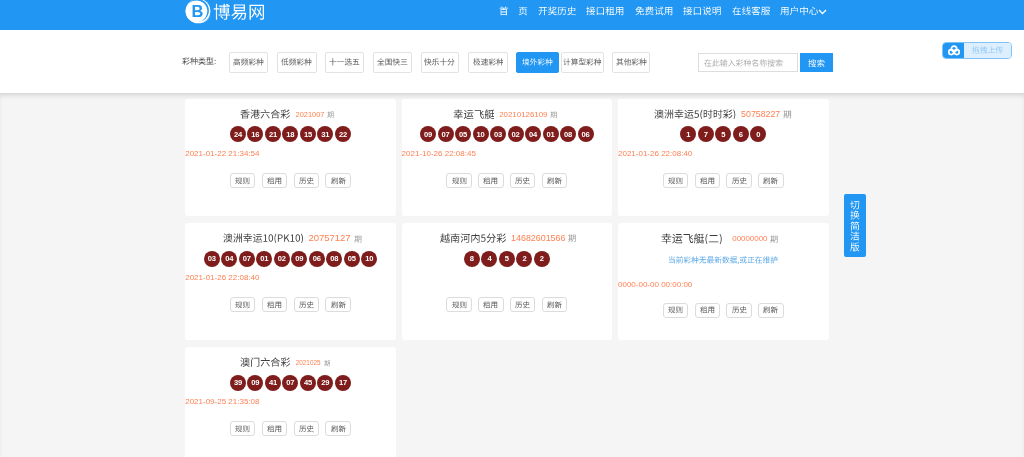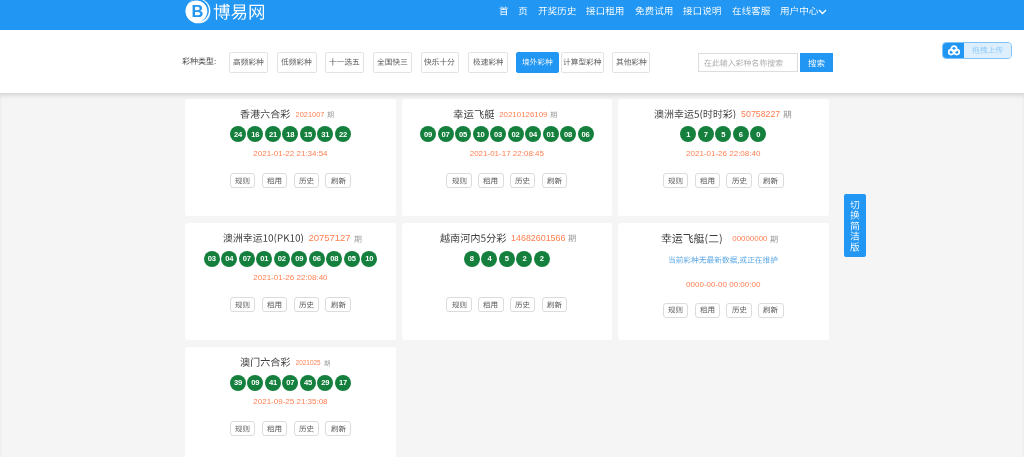--- a/index.html
+++ b/index.html
@@ -9,22 +9,22 @@
 .fbtn{position:absolute;top:22.2px;height:20.4px;border:1px solid #e2e2e2;border-radius:2px;background:#fff;display:flex;align-items:center;justify-content:center}
 .fbtn.sel{background:#2196f3;border-color:#2196f3}
 .sinput{position:absolute;left:698px;top:23px;width:99.5px;height:19px;border:1px solid #ddd;display:flex;align-items:center;padding-left:4.5px}
 .sbtn{position:absolute;left:799.5px;top:23px;width:33px;height:19px;background:#2196f3;display:flex;align-items:center;justify-content:center}
 .upload{position:absolute;left:942.4px;top:12.4px;width:70px;height:16.2px;border:1px solid #7ec2f7;border-radius:4px;display:flex;overflow:hidden}
 .upic{width:20.4px;height:100%;background:#2196f3;display:flex;align-items:center;justify-content:center}
 .utxt{flex:1;background:#ddeffd;display:flex;align-items:center;justify-content:center}
 .content{position:absolute;left:0;top:93px;width:1024px;height:364px;background:#f5f5f5;box-shadow:inset 0 4px 5px -2px rgba(0,0,0,0.15)}
 .card{position:absolute;width:210.5px;height:117.0px;background:#fff;border-radius:3px}
 .per{position:absolute;color:#ff7f50;line-height:1;letter-spacing:0}
-.ball{position:absolute;top:27.9px;width:16px;height:16px;border-radius:50%;background:#15803d;color:#fff;font-size:7.6px;font-weight:bold;display:flex;align-items:center;justify-content:center;letter-spacing:-0.2px}
-.date{position:absolute;left:0;width:100%;text-align:center;font-size:8px;color:#ff7f50;line-height:10px}
+.ball{position:absolute;top:27.9px;width:16px;height:16px;border-radius:50%;background:#7f1d1d;color:#fff;font-size:7.6px;font-weight:bold;display:flex;align-items:center;justify-content:center;letter-spacing:-0.2px}
+.date{position:absolute;left:0;width:100%;text-align:left;font-size:8px;color:#ff7f50;line-height:10px}
 .cbtn{position:absolute;width:25.5px;height:15px;border:1px solid #dcdcdc;border-radius:3px;background:#fff;display:flex;align-items:center;justify-content:center}
 .tab{position:absolute;left:843.6px;top:101.2px;width:22.1px;height:63px;background:#2196f3;border-radius:2px}
 </style></head>
 <body>
 <div class="page">
     <svg width="0" height="0" style="position:absolute">
       <defs>
         <g id="t1">
           <path d="M7.3 13.4C8.1 14.1 9.1 15.1 9.5 15.7L10.5 15.0C10.0 14.3 9.0 13.4 8.2 12.7ZM6.8 4.7V10.6H8.0V9.4H10.6V10.5H11.8V9.4H14.7V10.6H15.9V4.7H11.8V3.7H16.8V2.6H15.5L15.9 2.1C15.3 1.7 14.3 1.1 13.4 0.8L12.8 1.5C13.5 1.8 14.3 2.2 14.8 2.6H11.8V0.7H10.6V2.6H5.9V3.7H10.6V4.7ZM10.6 7.5V8.5H8.0V7.5ZM11.8 7.5H14.7V8.5H11.8ZM10.6 6.6H8.0V5.6H10.6ZM11.8 6.6V5.6H14.7V6.6ZM12.9 10.1V11.5H5.4V12.6H12.9V15.4C12.9 15.6 12.9 15.7 12.6 15.7C12.4 15.7 11.5 15.7 10.6 15.7C10.8 16.0 11.0 16.4 11.0 16.8C12.2 16.8 13.0 16.8 13.5 16.6C14.0 16.4 14.2 16.1 14.2 15.4V12.6H16.9V11.5H14.2V10.1ZM2.9 0.7V5.3H0.7V6.5H2.9V16.8H4.1V6.5H6.2V5.3H4.1V0.7Z M22.1 5.4H30.7V7.1H22.1ZM22.1 2.6H30.7V4.3H22.1ZM20.8 1.5V8.2H22.7C21.6 9.8 19.9 11.3 18.2 12.3C18.5 12.5 19.0 12.9 19.2 13.2C20.2 12.6 21.1 11.8 22.1 10.9H24.5C23.3 12.8 21.6 14.4 19.7 15.5C20.0 15.7 20.5 16.2 20.7 16.4C22.7 15.1 24.6 13.2 26.0 10.9H28.3C27.5 13.0 26.1 14.9 24.5 16.1C24.8 16.3 25.4 16.7 25.6 16.9C27.2 15.5 28.7 13.4 29.7 10.9H31.8C31.5 13.9 31.2 15.2 30.9 15.5C30.7 15.7 30.5 15.7 30.2 15.7C29.9 15.7 29.1 15.7 28.2 15.6C28.4 16.0 28.6 16.4 28.6 16.8C29.5 16.8 30.3 16.8 30.7 16.8C31.3 16.8 31.6 16.6 32.0 16.3C32.5 15.8 32.8 14.2 33.2 10.3C33.2 10.1 33.2 9.7 33.2 9.7H23.1C23.5 9.2 23.9 8.7 24.2 8.2H32.0V1.5Z M38.4 6.0C39.2 7.0 40.0 8.1 40.8 9.2C40.2 11.1 39.2 12.7 38.0 13.9C38.3 14.0 38.8 14.4 39.0 14.6C40.1 13.5 41.0 12.1 41.6 10.4C42.2 11.2 42.7 12.0 43.0 12.7L43.9 11.8C43.4 11.0 42.8 10.1 42.1 9.1C42.6 7.6 43.0 6.1 43.3 4.3L42.1 4.2C41.9 5.5 41.6 6.8 41.3 7.9C40.6 7.0 39.9 6.1 39.2 5.3ZM43.5 6.0C44.3 7.0 45.1 8.1 45.9 9.3C45.1 11.2 44.2 12.8 42.9 14.0C43.2 14.2 43.7 14.5 43.9 14.7C45.1 13.6 45.9 12.2 46.6 10.5C47.2 11.5 47.7 12.4 48.1 13.2L49.0 12.4C48.6 11.5 47.9 10.3 47.1 9.1C47.6 7.7 48.0 6.1 48.2 4.4L47.0 4.2C46.8 5.5 46.6 6.8 46.3 7.9C45.6 7.0 45.0 6.1 44.3 5.4ZM36.5 1.7V16.8H37.9V3.0H49.7V15.1C49.7 15.4 49.6 15.5 49.2 15.5C48.9 15.5 47.8 15.5 46.6 15.5C46.8 15.8 47.0 16.4 47.1 16.7C48.7 16.8 49.6 16.7 50.2 16.5C50.8 16.3 51.0 15.9 51.0 15.1V1.7Z"></path>
         </g>
@@ -329,21 +329,21 @@
         <div class="ball" style="left:18.5px">09</div>
         <div class="ball" style="left:36.0px">07</div>
         <div class="ball" style="left:53.5px">05</div>
         <div class="ball" style="left:71.0px">10</div>
         <div class="ball" style="left:88.5px">03</div>
         <div class="ball" style="left:106.0px">02</div>
         <div class="ball" style="left:123.5px">04</div>
         <div class="ball" style="left:141.0px">01</div>
         <div class="ball" style="left:158.5px">08</div>
         <div class="ball" style="left:176.0px">06</div>
-        <div class="date" style="top:50.2px">2021-01-17 22:08:45</div>
+        <div class="date" style="top:50.2px">2021-10-26 22:08:45</div>
         <div class="cbtn" style="left:44.8px;top:74.7px">
           <svg width="15.0" height="8" viewBox="0 0 15.0 8">
             <use href="#t24" fill="#555"></use>
           </svg>
         </div>
         <div class="cbtn" style="left:76.6px;top:74.7px">
           <svg width="15.0" height="8" viewBox="0 0 15.0 8">
             <use href="#t25" fill="#555"></use>
           </svg>
         </div>

